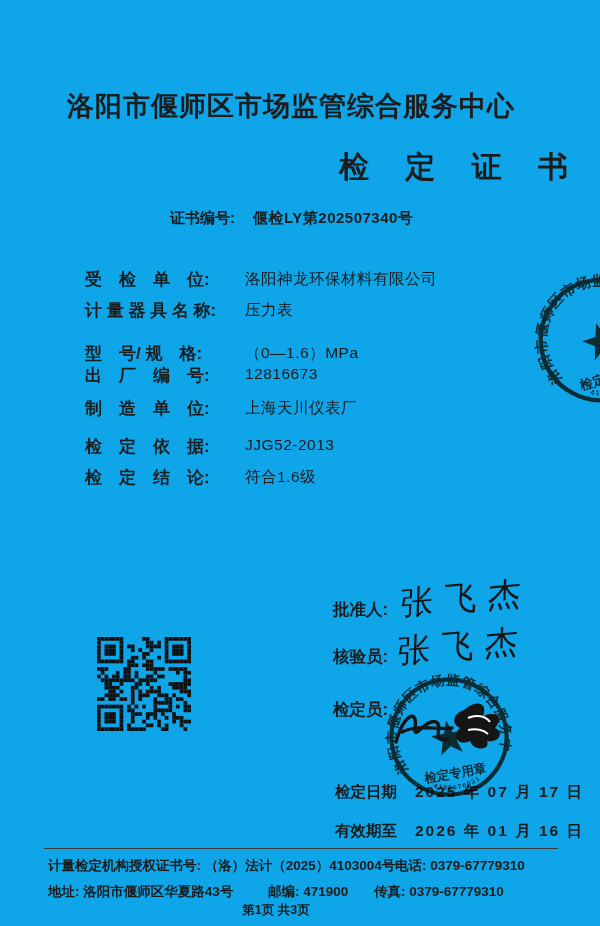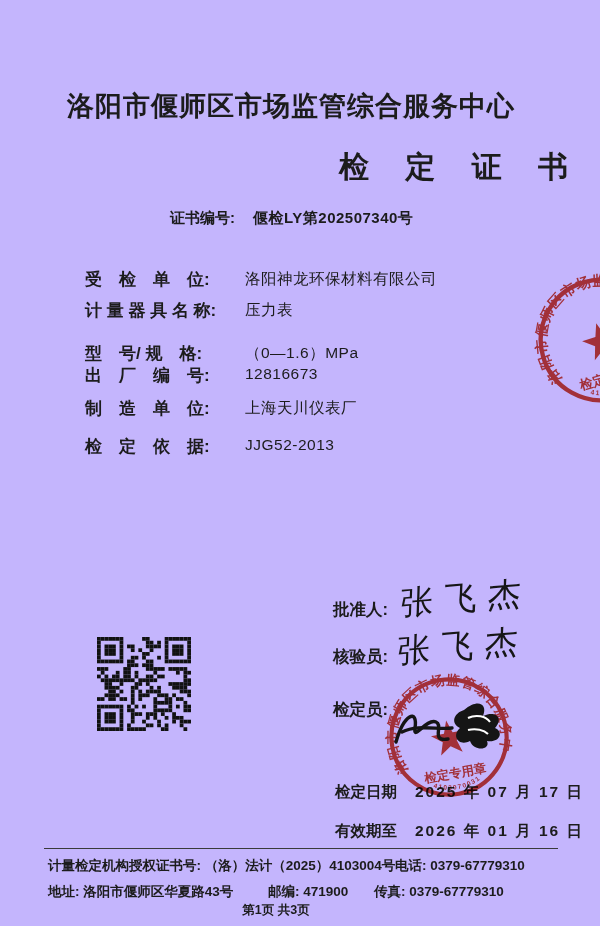--- a/index.html
+++ b/index.html
@@ -1,17 +1,17 @@
 <!DOCTYPE html>
 <html><head>
 <meta charset="utf-8">
 <style>
   html,body{margin:0;padding:0;background:#e8e8e8;}
   .page{
-    position:relative;width:600px;height:926px;background:#c4b5fd;
+    position:relative;width:600px;height:926px;background:#0ea5e9;
     overflow:hidden;font-family:"Liberation Sans",sans-serif;color:#1c1c1c;
     margin:0 auto;
   }
   .abs{position:absolute;}
   .org-title{top:88px;left:0;width:582px;text-align:center;font-size:27px;font-weight:700;letter-spacing:1px;}
   .doc-title{top:147px;left:0;width:582px;text-align:right;font-size:30px;font-weight:700;letter-spacing:14px;}
   .certline{top:209px;left:170px;font-size:15px;display:flex;align-items:baseline;}
   .certline .lab{font-weight:700;}
   .certline .val{font-weight:600;margin-left:18px;letter-spacing:.5px;}
   .frow{left:85px;font-size:17px;}
@@ -66,20 +66,24 @@
     <span class="flab">出　厂　编　号:</span>
     <span class="fval">12816673</span>
   </div>
   <div class="abs frow r5">
     <span class="flab">制　造　单　位:</span>
     <span class="fval">上海天川仪表厂</span>
   </div>
   <div class="abs frow r6">
     <span class="flab">检　定　依　据:</span>
     <span class="fval">JJG52-2013</span>
+  </div>
+  <div class="abs frow r7">
+    <span class="flab">检　定　结　论:</span>
+    <span class="fval">符合1.6级</span>
   </div>
 
   <div class="abs stamp stamp-upper">
       <svg viewBox="-70 -70 140 140" xmlns="http://www.w3.org/2000/svg">
         <circle r="62" fill="none" stroke="#d0342a" stroke-width="4.5"></circle>
         <path id="rp0" d="M -48 30 A 56.6 56.6 0 1 1 48 30" fill="none"></path>
         <text font-size="14.5" font-weight="700" fill="#d0342a" letter-spacing="1"><textPath href="#rp0" startOffset="3">洛阳市偃师区市场监管综合服务中心</textPath></text>
         <polygon fill="#d0342a" points="0,-18 4.7,-4.5 19,-4.2 7.6,4.5 11.8,18.2 0,10 -11.8,18.2 -7.6,4.5 -19,-4.2 -4.7,-4.5"></polygon>
         <text x="0" y="44" text-anchor="middle" font-size="13.5" font-weight="700" fill="#d0342a">检定专用章</text>
         <path id="cp0" d="M -32 47 A 57 57 0 0 0 32 47" fill="none"></path>

